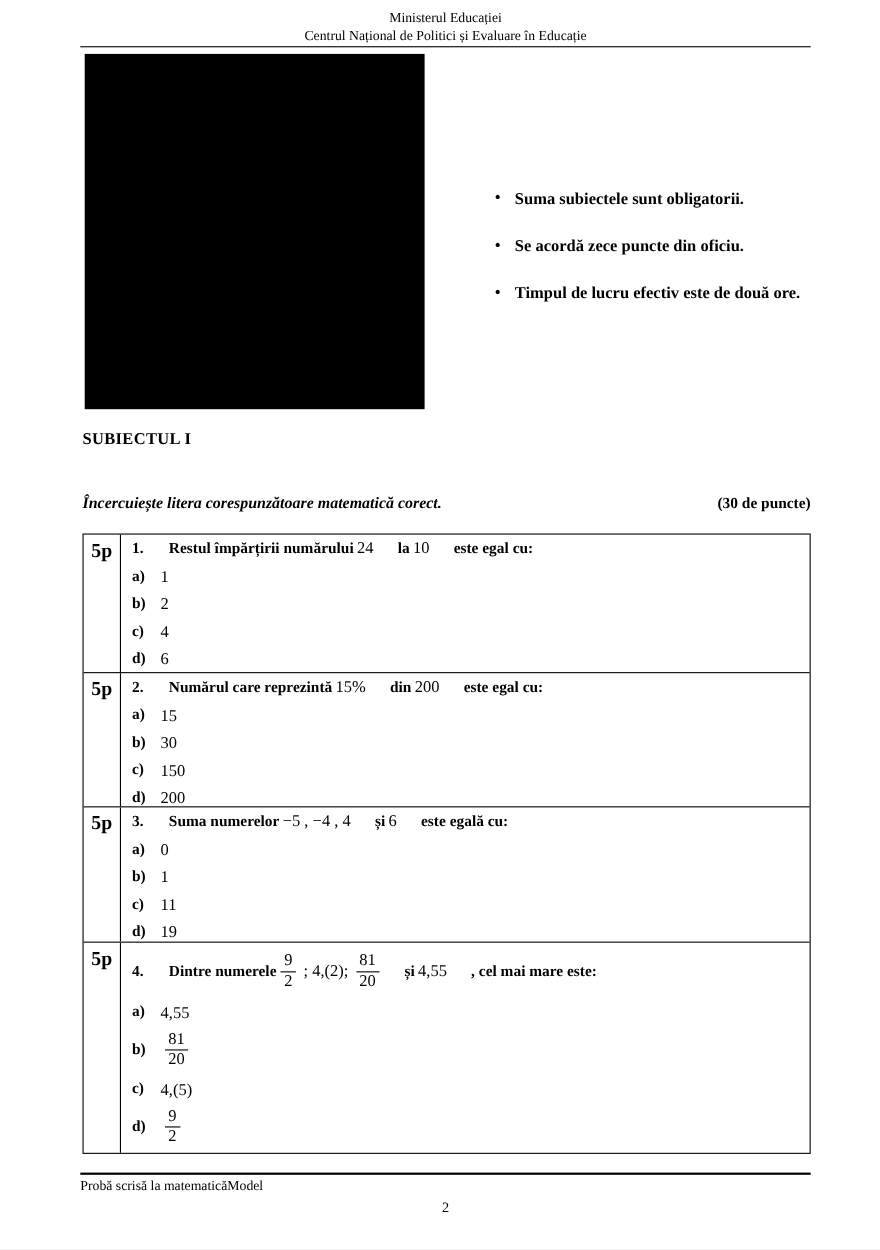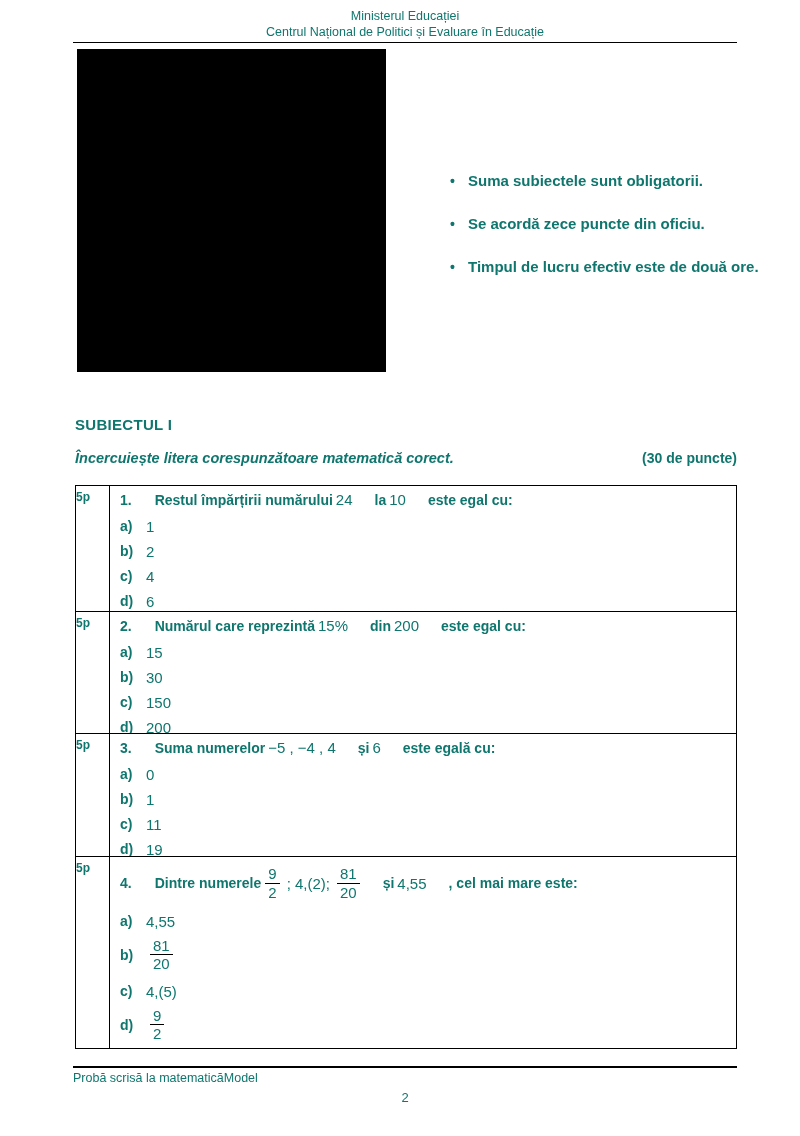--- a/index.html
+++ b/index.html
@@ -1,22 +1,22 @@
 <!DOCTYPE html>
 <html><head>
 <meta charset="utf-8">
 <style>
   * { margin:0; padding:0; box-sizing:border-box; }
   html,body { background:#e9e9e9; }
   .page {
     position:relative;
     width:800px; height:1136px;
     background:#ffffff;
-    font-family:Liberation Sans, sans-serif;
-    color:#0f766e;
+    font-family:Liberation Serif, serif;
+    color:#000000;
     overflow:hidden;
     margin:0 auto;
   }
   
   .page-header {
     position:absolute; top:8px; left:73px; width:664px;
     text-align:center; font-size:12.5px; line-height:16px;
     border-bottom:1.5px solid #000; padding-bottom:2px;
   }
   
@@ -26,40 +26,40 @@
   }
   
   .rules {
     position:absolute; left:450px; top:170px; width:310px;
     font-weight:bold; font-size:15px;
   }
   .rules .rule-item { display:flex; margin-bottom:21px; line-height:22px; }
   .rules .bullet { width:18px; font-size:14px; }
   
   .section-title {
-    position:absolute; left:75px; top:416px;
+    position:absolute; left:75px; top:392px;
     font-weight:bold; font-size:15px; letter-spacing:.3px;
   }
   .instruction-row {
     position:absolute; left:75px; top:450px; width:662px;
     display:flex; justify-content:space-between; align-items:baseline;
   }
   .instruction { font-weight:bold; font-style:italic; font-size:14.5px; }
   .instruction-points { font-weight:bold; font-size:14px; }
   
   .qtable {
     position:absolute; left:75px; top:485px; width:662px;
     border:1px solid #000;
   }
   .qrow { display:grid; grid-template-columns:34px 1fr; }
   .qrow + .qrow { border-top:1px solid #000; }
   .r1 { height:125px; } .r2 { height:122px; } .r3 { height:123px; } .r4 { height:192px; }
   .pts {
-    border-right:1px solid #000; 
-    font-weight:bold; font-size:12px; padding-top:4px;
+    border-right:1px solid #000; text-align:center;
+    font-weight:bold; font-size:18px; padding-top:4px;
   }
   .qbody { padding:4px 8px 0 10px; overflow:hidden; }
   .stem { font-weight:bold; font-size:14px; line-height:19px; }
   .qnum { margin-right:4px; font-weight:bold; }
   .mseg { font-weight:normal; font-size:15px; padding:0 3px; }
   .bseg { font-weight:bold;margin-left:19px; }
   .stem-flex { display:flex; align-items:center; height:44px; }
   .opt { display:flex; align-items:center; margin-top:7px; min-height:18px; }
   .opt .letter { width:26px; font-weight:bold; font-size:14px; flex:none; }
   .opt .val { font-size:15px; font-weight:normal; }

